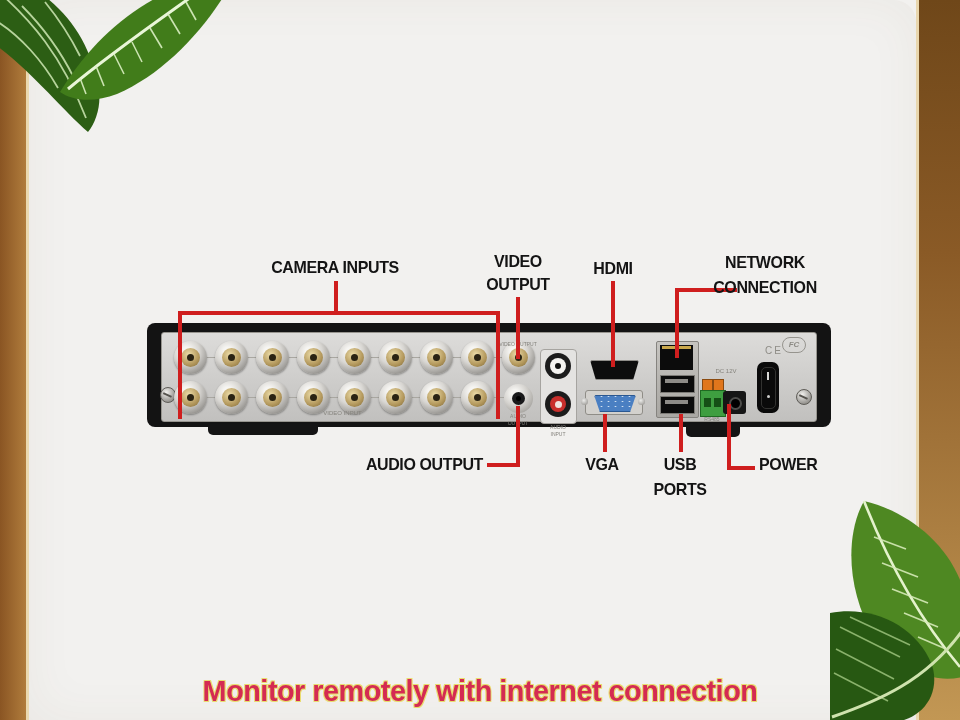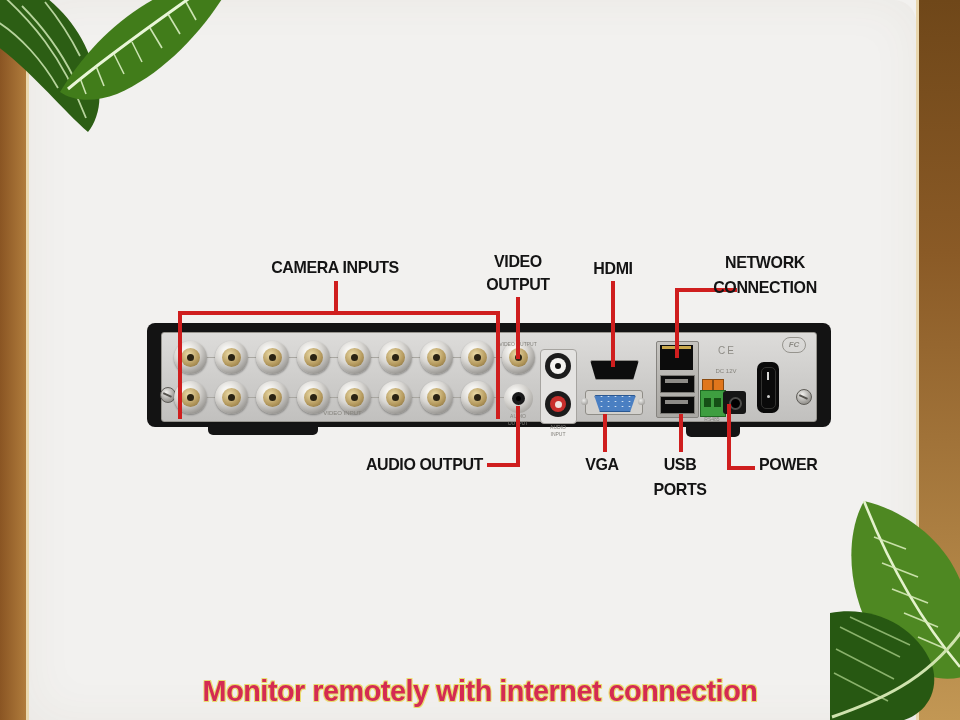--- a/index.html
+++ b/index.html
@@ -85,21 +85,21 @@
   .dcjack:after{content:"";position:absolute;left:6px;top:6px;width:9px;height:9px;border-radius:50%;
     background:#000;border:2px solid #4d4d4b;}
   .pswitch{position:absolute;left:757px;top:362px;width:22px;height:51px;z-index:6;
     background:#0a0a0a;border-radius:7px;}
   .pswitch .rock{position:absolute;left:4px;top:5px;width:13px;height:40px;border:1px solid #323230;border-radius:5px;}
   .pswitch .bar{position:absolute;left:10px;top:10px;width:2px;height:8px;background:#d9d9d7;}
   .pswitch .dot{position:absolute;left:9.5px;top:33px;width:3px;height:3px;border-radius:50%;background:#cfcfcd;}
 
   .silk{position:absolute;z-index:7;color:#85837d;font-size:6px;line-height:6.5px;
     text-align:center;letter-spacing:0;white-space:pre-line;}
-  .mark-ce{position:absolute;left:718px;top:345px;z-index:7;color:#8e8c86;
+  .mark-ce{position:absolute;left:765px;top:345px;z-index:7;color:#8e8c86;
     font-size:10px;font-weight:normal;letter-spacing:2px;text-align:right;}
   .mark-fcc{position:absolute;left:782px;top:337px;width:22px;height:14px;z-index:7;
     border:1.5px solid #96948e;border-radius:8px;color:#8e8c86;font-size:8px;
     font-weight:bold;text-align:center;line-height:14px;font-style:italic;}
 
   
   .cl{position:absolute;background:var(--callout,#cf1e1e);z-index:8;}
   .lbl{position:absolute;z-index:9;color:#141414;font-weight:bold;font-size:17px;
     line-height:22px;letter-spacing:-0.4px;text-align:center;white-space:nowrap;
     transform:scaleX(.94);}

